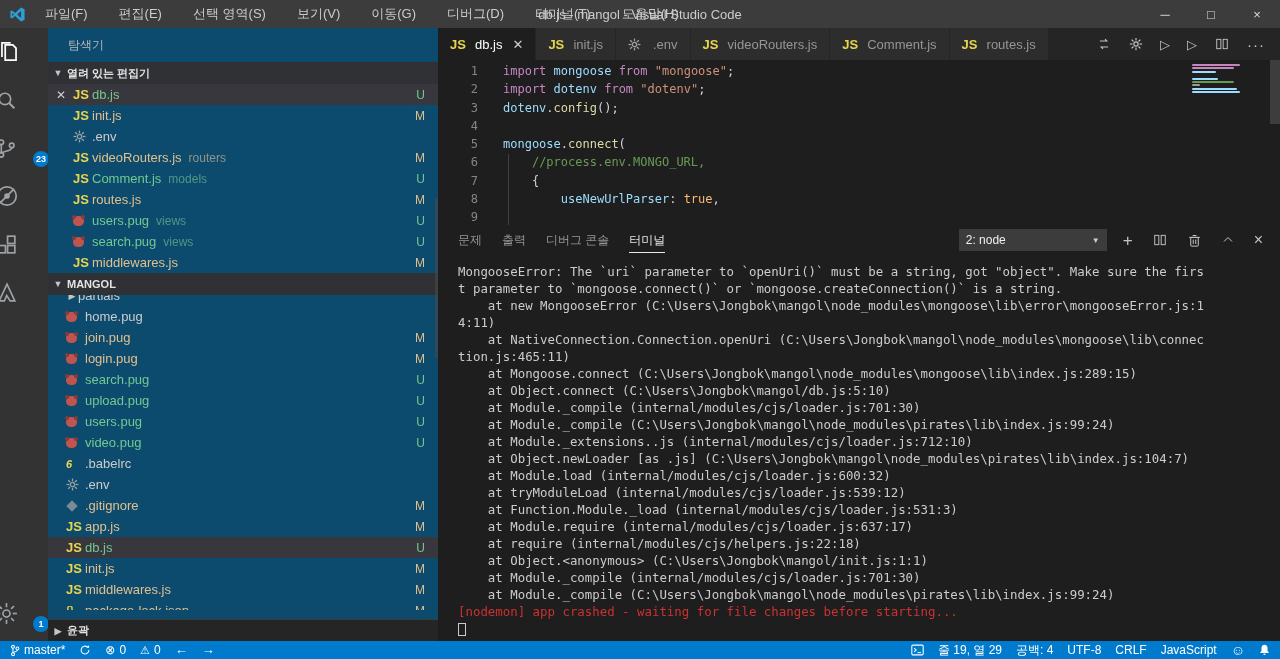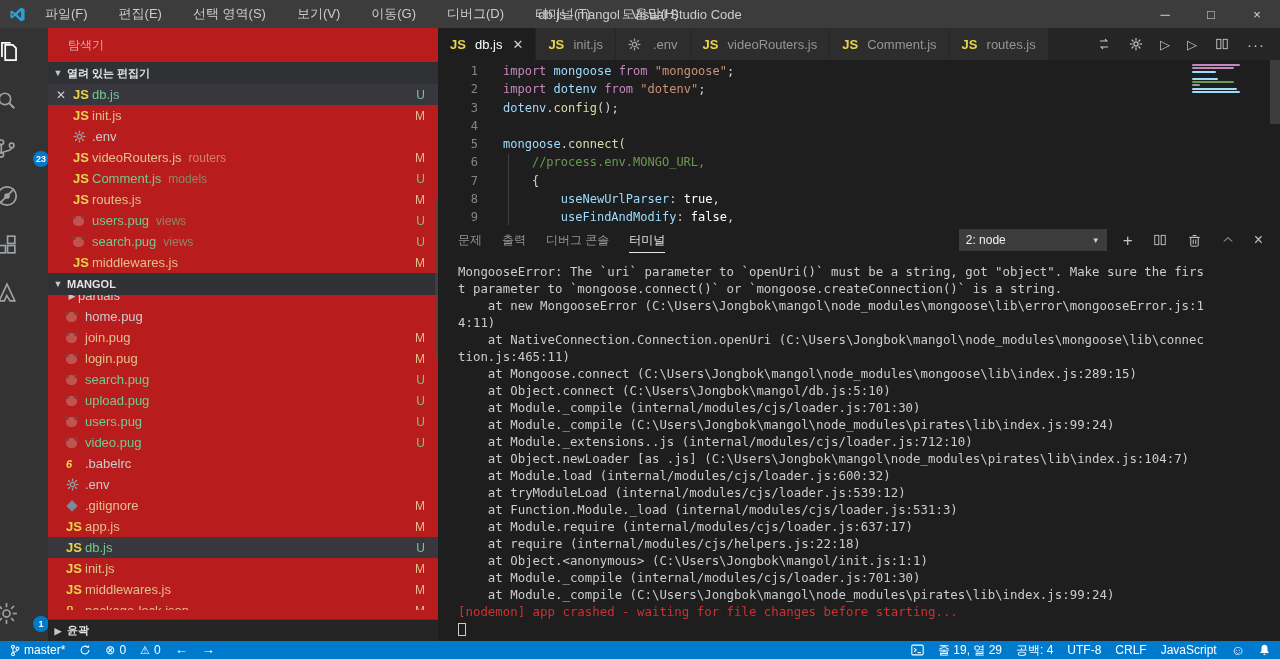--- a/index.html
+++ b/index.html
@@ -19,21 +19,21 @@
   .main { display:flex; height:613px; }
 
   
   .activitybar { width:48px; background:#333333; display:flex; flex-direction:column; align-items:center; }
   .act-item { width:60px; height:48px; display:flex; align-items:center; justify-content:flex-start; color:#9fa3a6; position:relative; }
   .act-item.active { color:#ffffff; border-left:2px solid #ffffff; }
   .act-badge { position:absolute; right:5px; bottom:5px; background:#007acc; color:#fff; border-radius:9px; font-size:9px; min-width:16px; height:16px; line-height:16px; text-align:center; padding:0 2px; font-weight:bold; }
   .act-bottom { margin-top:auto; margin-bottom:4px; }
 
   
-  .sidebar { width:390px; background:#b91c1c; display:flex; flex-direction:column; position:relative; }
+  .sidebar { width:390px; background:#0c4a6e; display:flex; flex-direction:column; position:relative; }
   .sidebar-title { height:34px; line-height:34px; padding-left:20px; font-size:12px; color:#bbbbbb; }
   .sec-h { height:22px; background:#2f3134; display:flex; align-items:center; font-weight:bold; font-size:11px; color:#e3e3e3; padding-left:4px; gap:3px; }
   .chev { font-size:9px; color:#c5c5c5; width:12px; text-align:center; }
   .row { height:21px; display:flex; align-items:center; font-size:13px; color:#cccccc; position:relative; flex:none; }
   .row.sel { background:#37373d; }
   .row .name { white-space:nowrap; }
   .row .desc { margin-left:7px; font-size:12px; opacity:0.62; }
   .row .badge { margin-left:auto; padding-right:13px; font-size:12px; }
   .c-m { color:#e2c08d; } .c-u { color:#73c991; } .c-n { color:#cccccc; }
   .oe-row { padding-left:8px; }
@@ -61,21 +61,21 @@
   .tab .tclose { font-size:13px; margin-left:4px; color:#cfcfcf; }
   .tab-actions { margin-left:auto; display:flex; align-items:center; gap:17px; padding:0 15px; color:#c5c5c5; }
   .tab-actions .ta { display:flex; align-items:center; font-size:14px; }
 
   
   .code-area { height:165px; position:relative; background:#1e1e1e; overflow:hidden;
     font-family:"DejaVu Sans Mono", monospace; font-size:12px; line-height:18.3px; padding-top:2px; }
   .code-line { display:flex; height:18.3px; white-space:pre; }
   .lnum { width:40px; text-align:right; color:#858585; flex:none; margin-right:25px; }
   .kw { color:#c586c0; } .id { color:#9cdcfe; } .str { color:#ce9178; } .fn { color:#dcdcaa; }
-  .cm { color:#6a9955; } .bool { color:#ffffff; } .pl { color:#d4d4d4; }
+  .cm { color:#6a9955; } .bool { color:#fdba74; } .pl { color:#d4d4d4; }
   .indent-guide { position:absolute; left:70px; top:94px; width:1px; height:72px; background:#404040; }
   .minimap { position:absolute; right:16px; top:4px; width:72px; }
   .minimap .mline { height:2px; margin-bottom:1.4px; border-radius:1px; }
   .ed-scroll { position:absolute; right:0; top:0; width:10px; height:64px; background:rgba(121,121,121,.35); }
 
   
   .panel { height:416px; background:#1e1e1e; display:flex; flex-direction:column; }
   .panel-head { height:30px; display:flex; align-items:center; padding-left:20px; flex:none; }
   .ptab { margin-right:20px; font-size:12px; color:#969696; padding:4px 0 3px; }
   .ptab.active { color:#e7e7e7; border-bottom:1px solid #e7e7e7; }
@@ -498,21 +498,21 @@
       </div>
     <div class="code-area" id="code-area">
         <div class="code-line"><span class="lnum">1</span><span><span class="kw">import</span><span class="pl"> </span><span class="id">mongoose</span><span class="pl"> </span><span class="kw">from</span><span class="pl"> </span><span class="str">"mongoose"</span><span class="pl">;</span></span></div>
         <div class="code-line"><span class="lnum">2</span><span><span class="kw">import</span><span class="pl"> </span><span class="id">dotenv</span><span class="pl"> </span><span class="kw">from</span><span class="pl"> </span><span class="str">"dotenv"</span><span class="pl">;</span></span></div>
         <div class="code-line"><span class="lnum">3</span><span><span class="id">dotenv</span><span class="pl">.</span><span class="fn">config</span><span class="pl">();</span></span></div>
         <div class="code-line"><span class="lnum">4</span><span></span></div>
         <div class="code-line"><span class="lnum">5</span><span><span class="id">mongoose</span><span class="pl">.</span><span class="fn">connect</span><span class="pl">(</span></span></div>
         <div class="code-line"><span class="lnum">6</span><span><span class="pl">    </span><span class="cm">//process.env.MONGO_URL,</span></span></div>
         <div class="code-line"><span class="lnum">7</span><span><span class="pl">    {</span></span></div>
         <div class="code-line"><span class="lnum">8</span><span><span class="pl">        </span><span class="id">useNewUrlParser</span><span class="pl">: </span><span class="bool">true</span><span class="pl">,</span></span></div>
-        <div class="code-line"><span class="lnum">9</span><span><span class="pl">        </span><span class="id">useFindAndModify</span><span class="pl">: </span><span class="bool">false</span><span class="pl">,</span></span></div>
+        <div class="code-line"><span class="lnum">9</span></div>
         <div class="indent-guide"></div>
         <div class="minimap">
           <div class="mline" style="width: 48px; background: rgb(197, 134, 192);"></div>
           <div class="mline" style="width: 42px; background: rgb(197, 134, 192);"></div>
           <div class="mline" style="width: 24px; background: rgb(156, 220, 254);"></div>
           <div class="mline" style="width: 0px; background: transparent;"></div>
           <div class="mline" style="width: 25.5px; background: rgb(156, 220, 254);"></div>
           <div class="mline" style="width: 42px; background: rgb(106, 153, 85);"></div>
           <div class="mline" style="width: 7.5px; background: rgb(154, 154, 154);"></div>
           <div class="mline" style="width: 45px; background: rgb(156, 220, 254);"></div>

